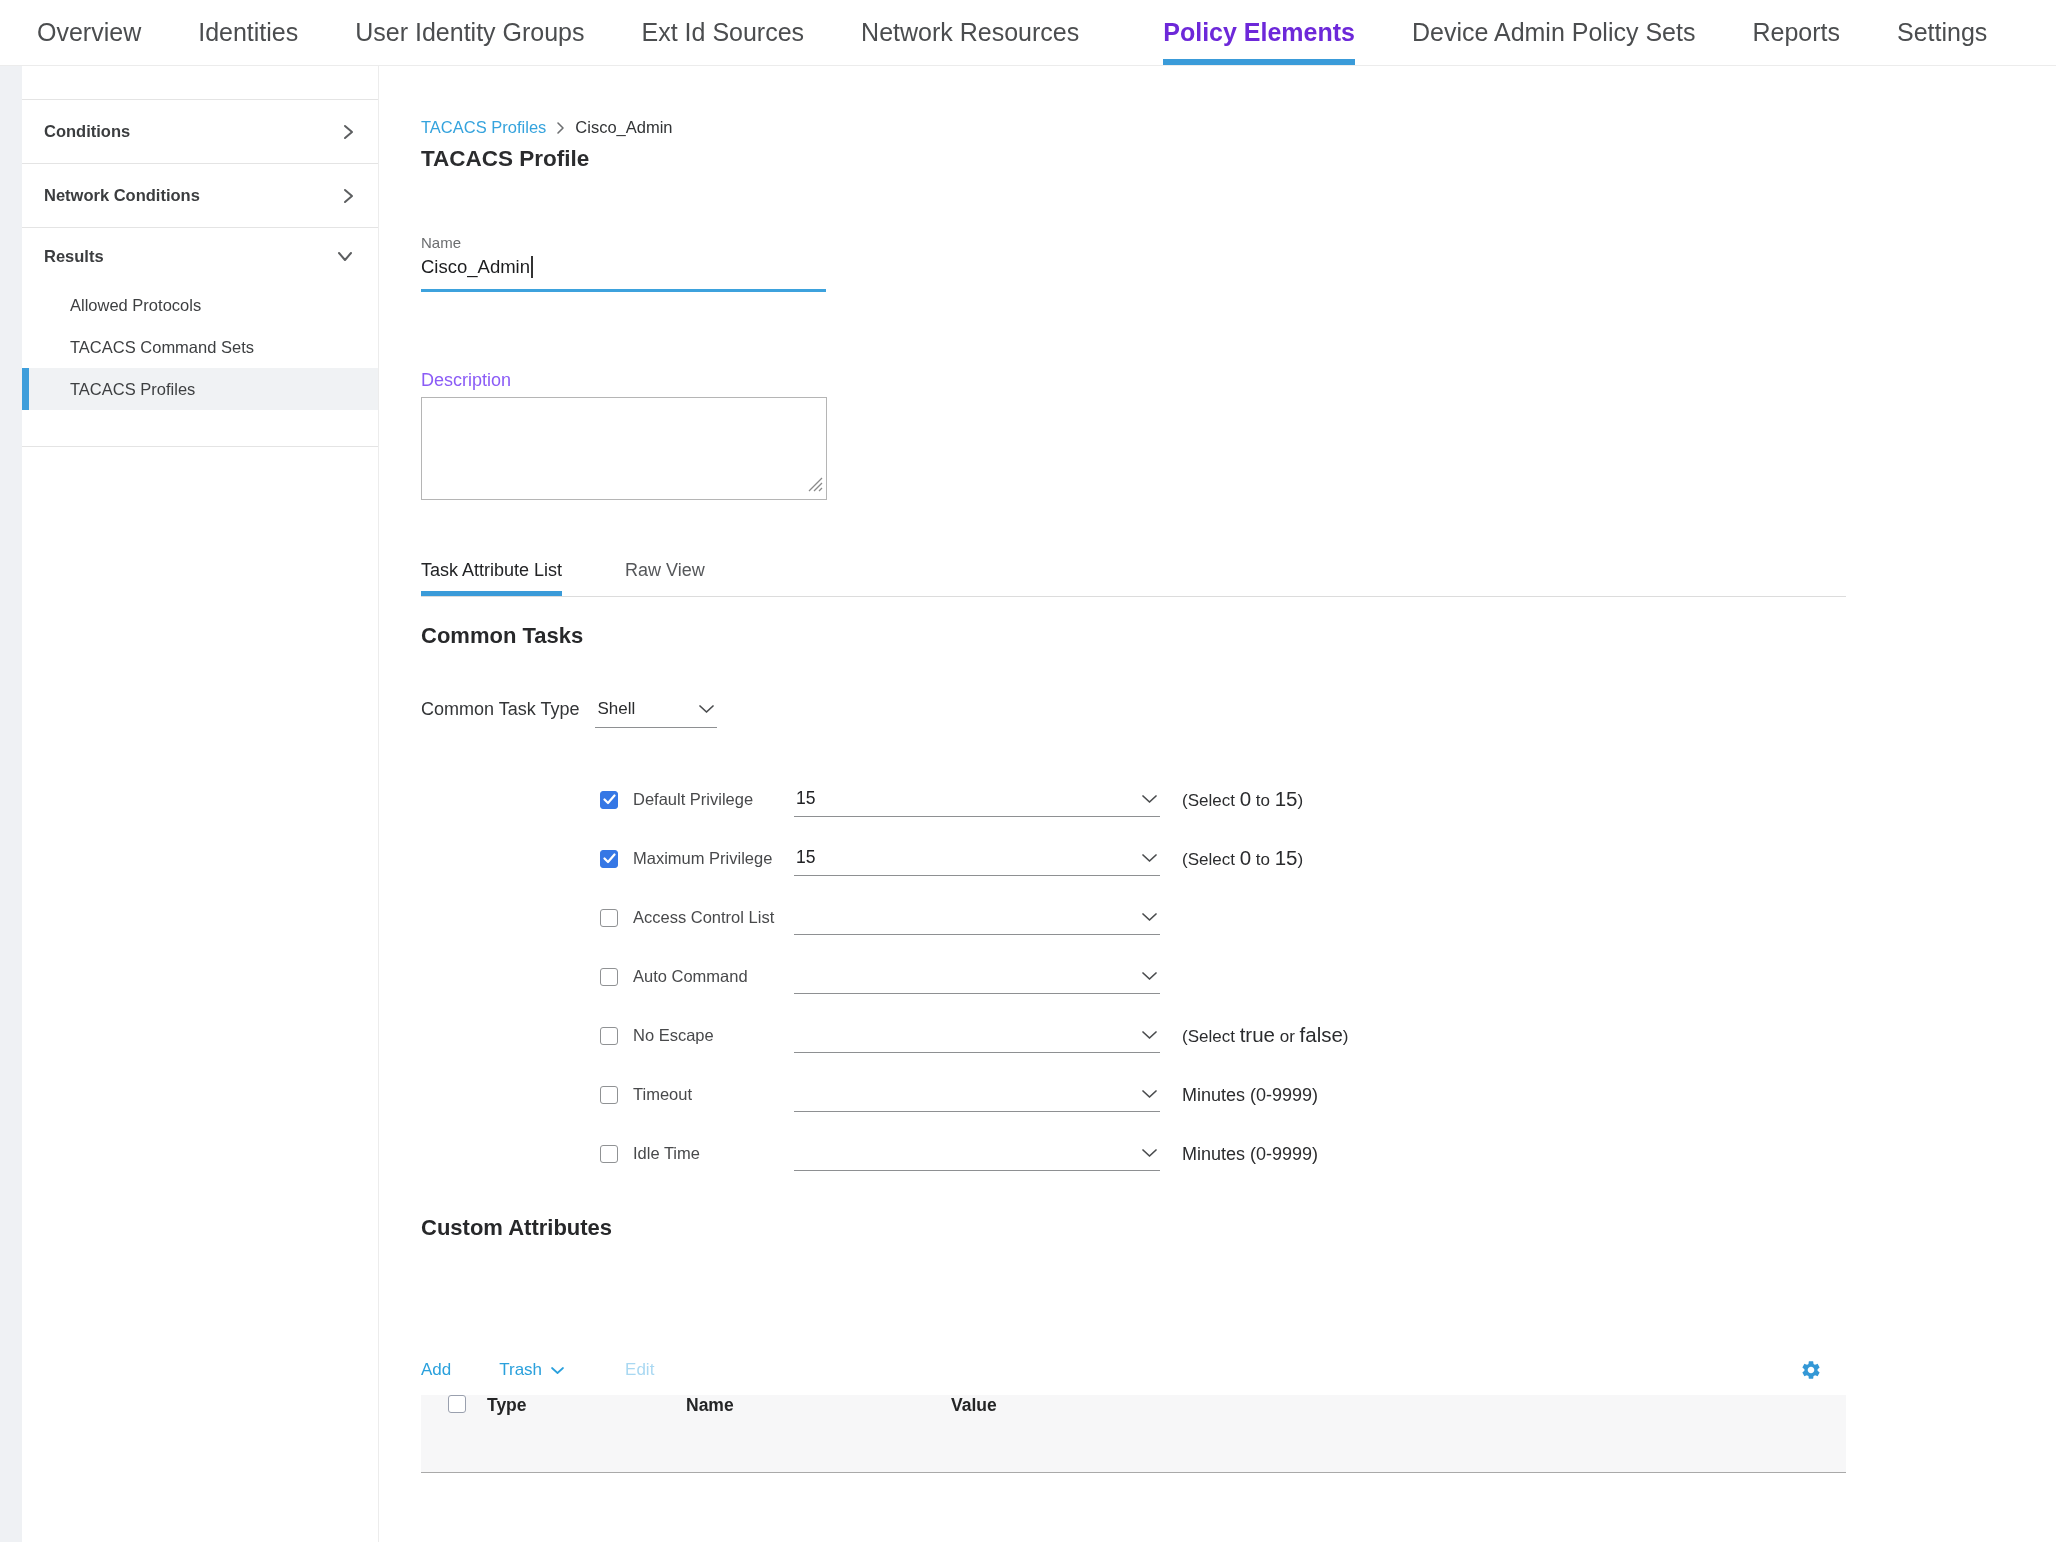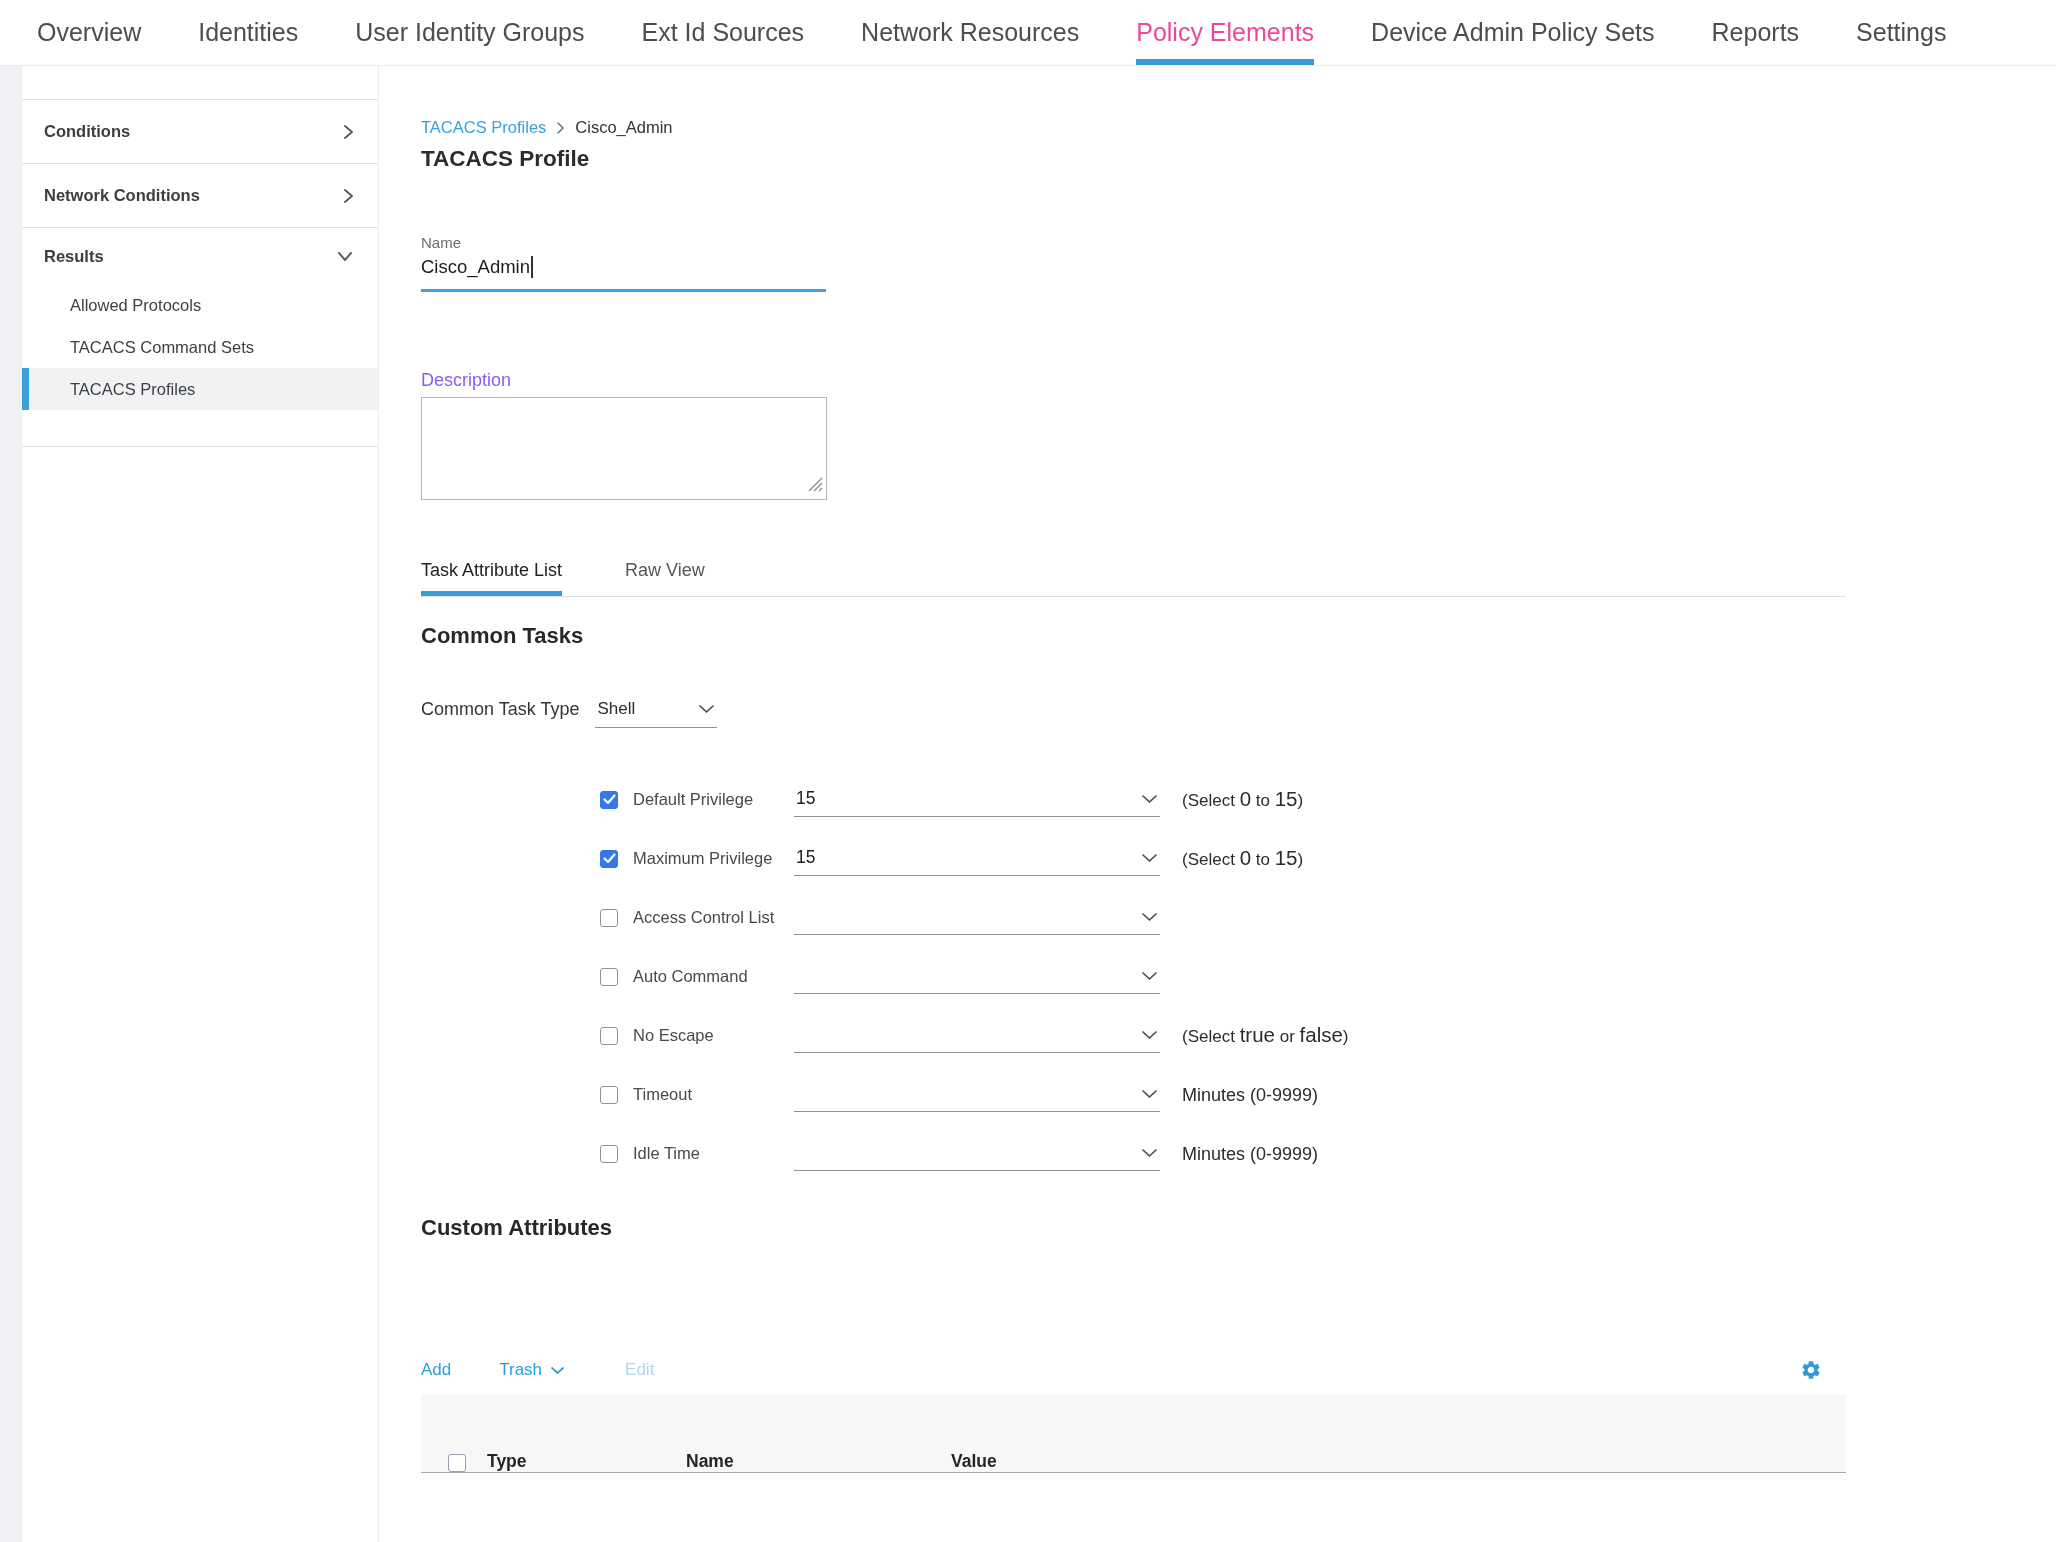--- a/index.html
+++ b/index.html
@@ -10,21 +10,21 @@
   }
   
   .topnav {
     height:66px; display:flex; align-items:stretch; gap:57px;
     padding-left:37px; background:#fff; border-bottom:1px solid #ececec;
   }
   .nav-tab {
     position:relative; display:flex; align-items:center;
     font-size:25px; color:#4b4d4f; cursor:pointer; white-space:nowrap;text-align:right;
   }
-  .nav-tab.active { color:#ec4899; font-weight:normal; }
+  .nav-tab.active { color:#6d28d9; font-weight:bold;margin-left:27px; }
   .nav-tab.active::after {
     content:""; position:absolute; left:0; right:0; bottom:0; height:6px; background:#3a9bd9;
   }
   
   .shell { display:flex; height:1476px; }
   .gutter { width:22px; background:#eff1f4; }
   .sidebar { width:357px; background:#fff; border-right:1px solid #ececec; }
   .side-top { height:34px; border-bottom:1px solid #e4e4e4; }
   .side-sec {
     height:64px; border-bottom:1px solid #e4e4e4; display:flex; align-items:center;
@@ -105,21 +105,21 @@
   .ca-heading { margin-top:44px; font-size:22px; color:#27282a; }
   .actions { margin-top:118px; width:1425px; display:flex; align-items:center; }
   .action-link { font-size:17px; color:#2aa0dc; cursor:pointer; display:flex; align-items:center; gap:8px; }
   .action-trash { margin-left:48px; }
   .action-edit { margin-left:60px; color:#a9d8f2; cursor:default; }
   .gear { margin-left:auto; margin-right:24px; cursor:pointer; display:flex; }
   
   .attr-table { margin-top:14px; width:1425px; }
   .attr-head {
     height:78px; background:#f7f7f8; border-bottom:1px solid #a9a9a9;
-    display:flex; align-items:flex-end; padding-left:27px;
+    display:flex; align-items:flex-start; padding-left:27px;
   }
   .th { font-size:17.5px; font-weight:bold; color:#242526; }
   .th-type { width:199px; margin-left:21px; }
   .th-name { width:265px; }
   .head-cb { border-color:#9aa0ae; }
   .empty-text { margin-top:36px; font-size:17px; color:#222325; }
   .chev-svg { display:block; }
 </style>
 </head>
 <body>

